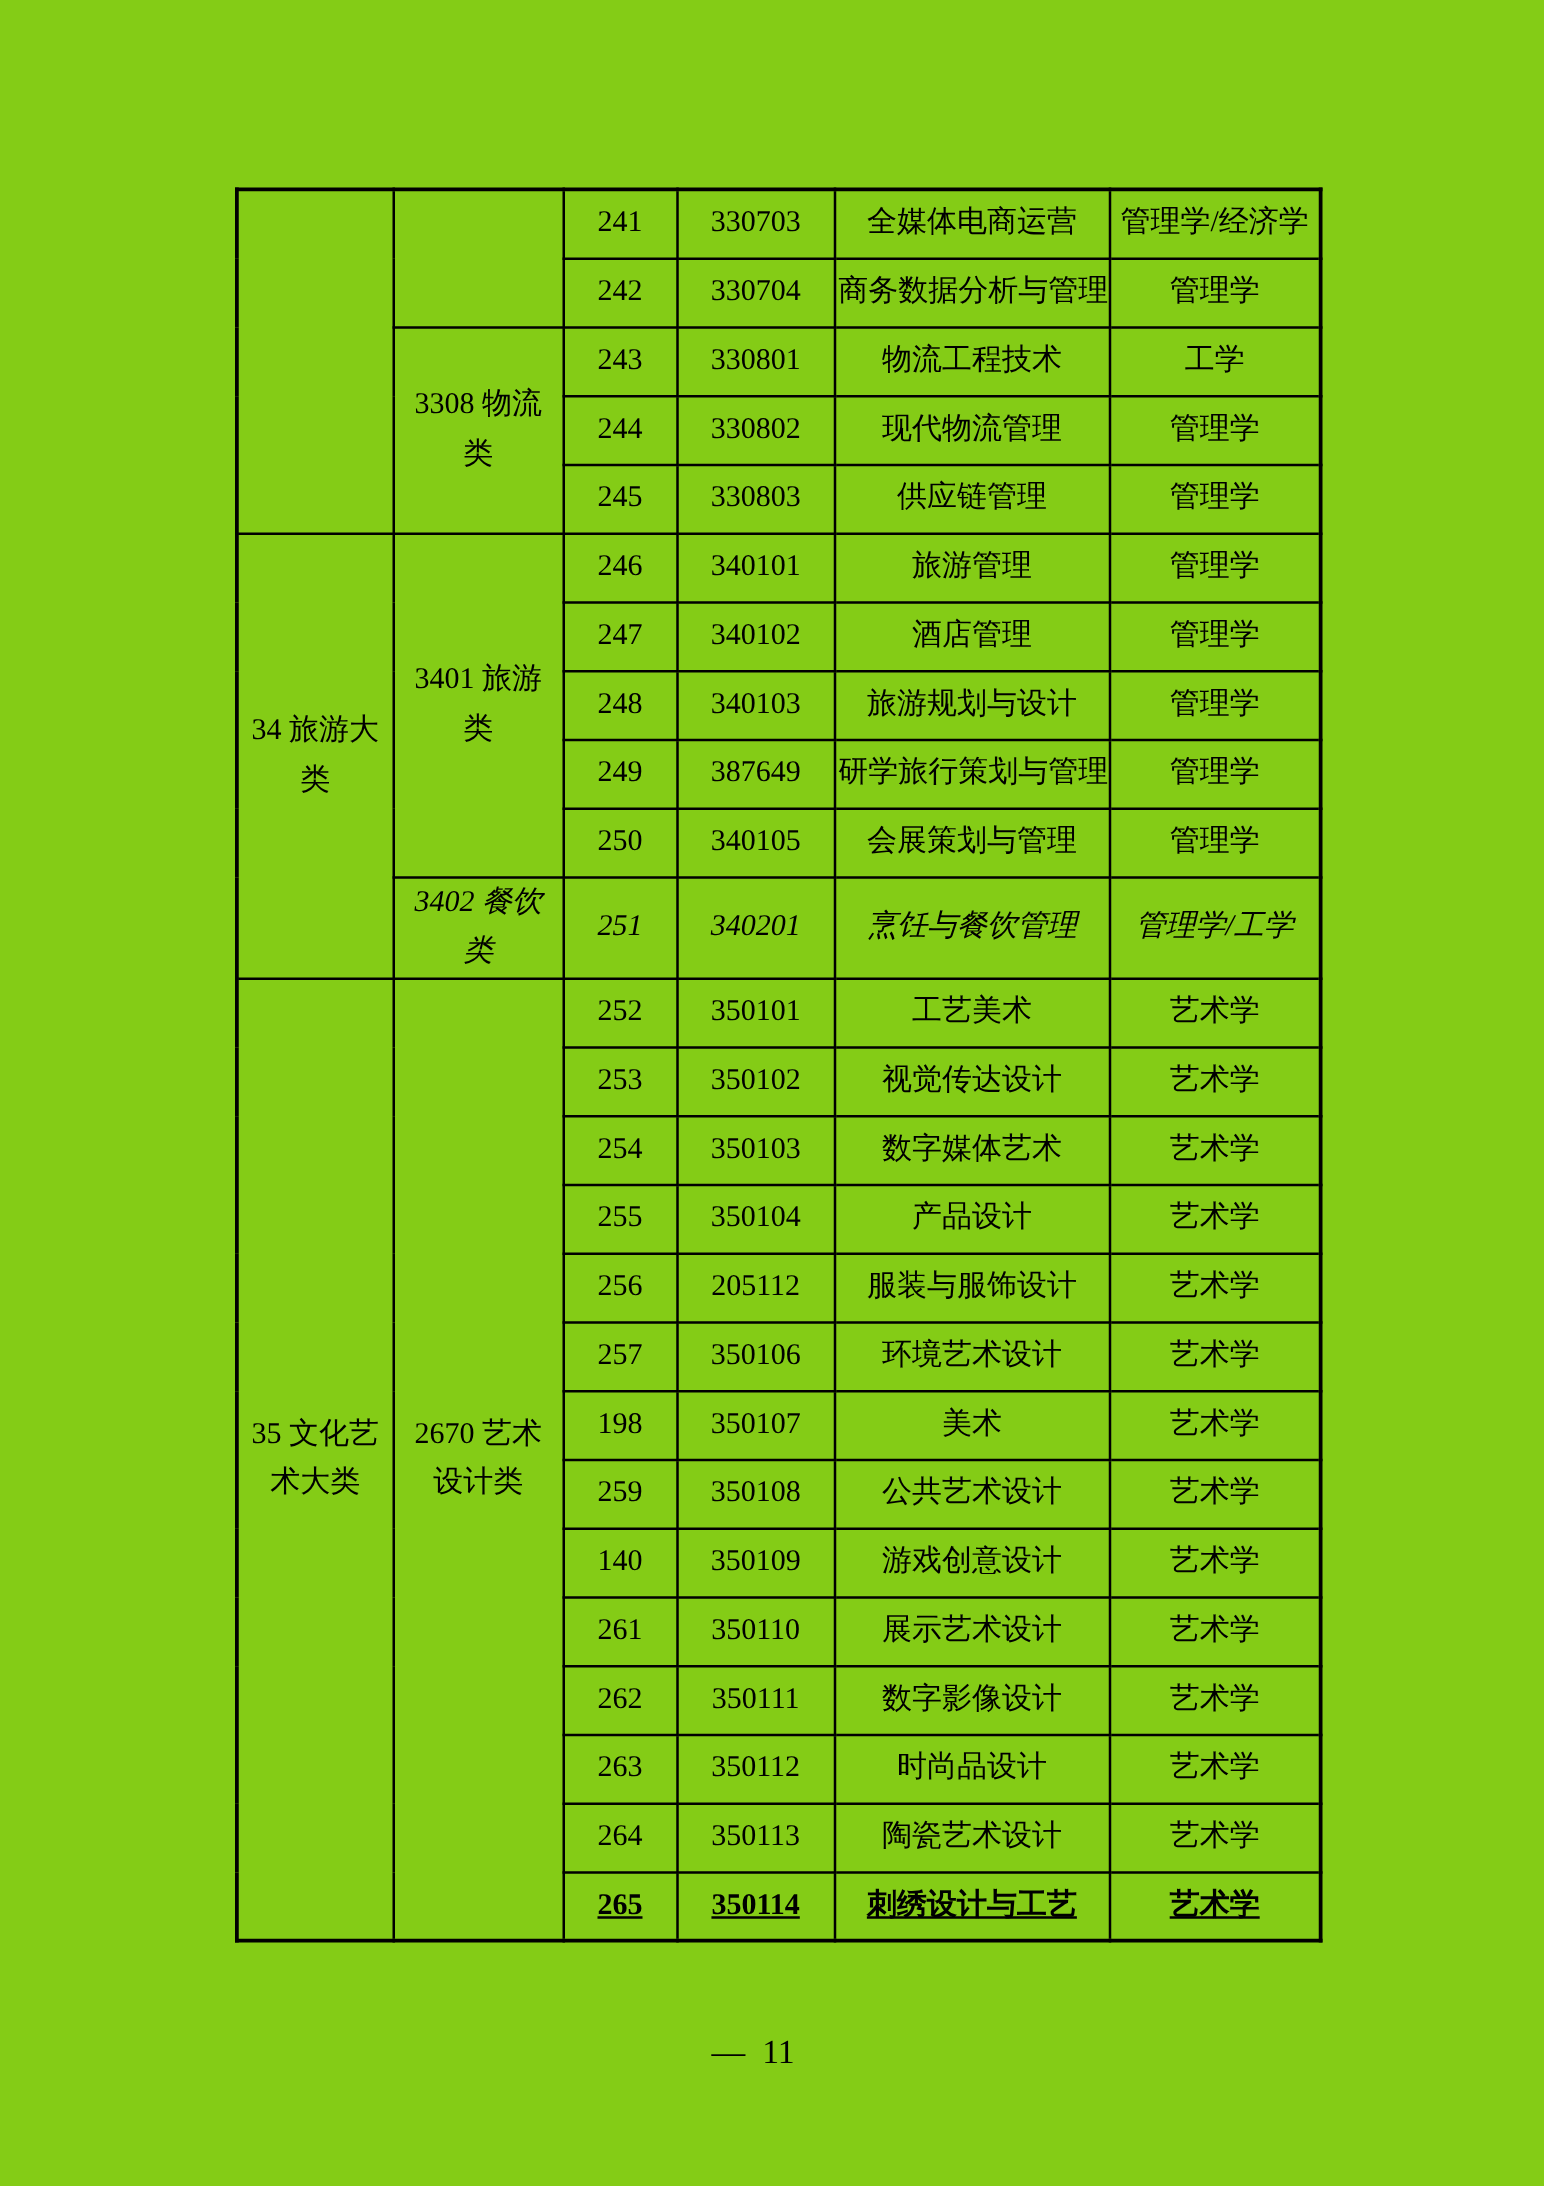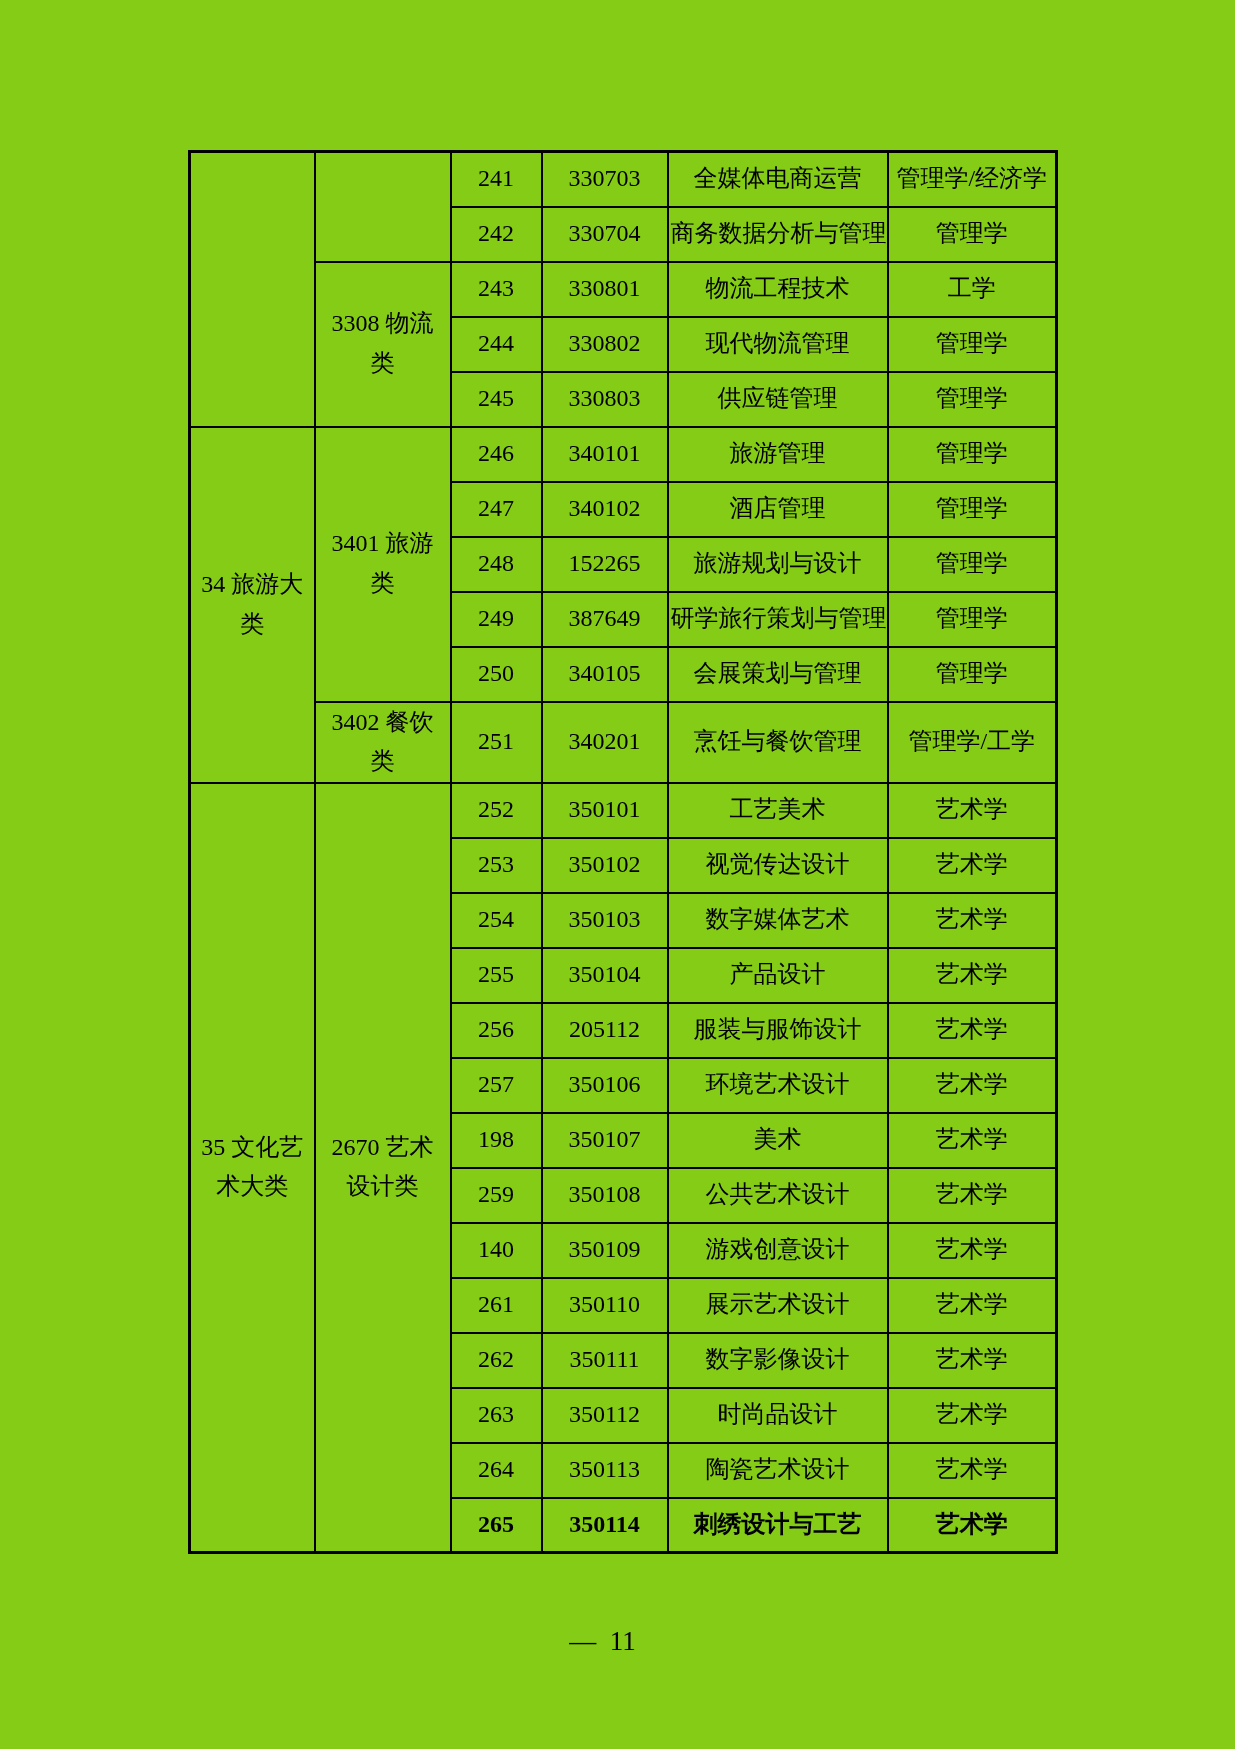--- a/index.html
+++ b/index.html
@@ -22,22 +22,22 @@
   table.majors td{
     border:2px solid #000;
     text-align:center;
     vertical-align:middle;
     padding:0 2px;
     font-size:24px;
     line-height:1.65;
     box-sizing:border-box;
   }
   table.majors tr{height:55px;}
-  table.majors tr.tall{height:80px;}
-  table.majors tr.bold td{font-weight:700;}
+  table.majors tr.tall{height:80px;font-style:italic;}
+  table.majors tr.bold td{font-weight:700;text-decoration:underline;}
   td.cat{white-space:pre-line;margin-left:24px;}
   td.one-line{white-space:nowrap;overflow:hidden;}
   .footer{
     position:absolute;
     left:0;top:1626px;
     width:1205px;
     text-align:center;
     font-size:27px;
     white-space:pre;
     color:#000;
@@ -104,21 +104,21 @@
           <td class="one-line">管理学</td>
         </tr>
         <tr>
           <td class="one-line">247</td>
           <td class="one-line">340102</td>
           <td class="one-line">酒店管理</td>
           <td class="one-line">管理学</td>
         </tr>
         <tr>
           <td class="one-line">248</td>
-          <td class="one-line">152265</td>
+          <td class="one-line">340103</td>
           <td class="one-line">旅游规划与设计</td>
           <td class="one-line">管理学</td>
         </tr>
         <tr>
           <td class="one-line">249</td>
           <td class="one-line">387649</td>
           <td class="one-line">研学旅行策划与管理</td>
           <td class="one-line">管理学</td>
         </tr>
         <tr>

